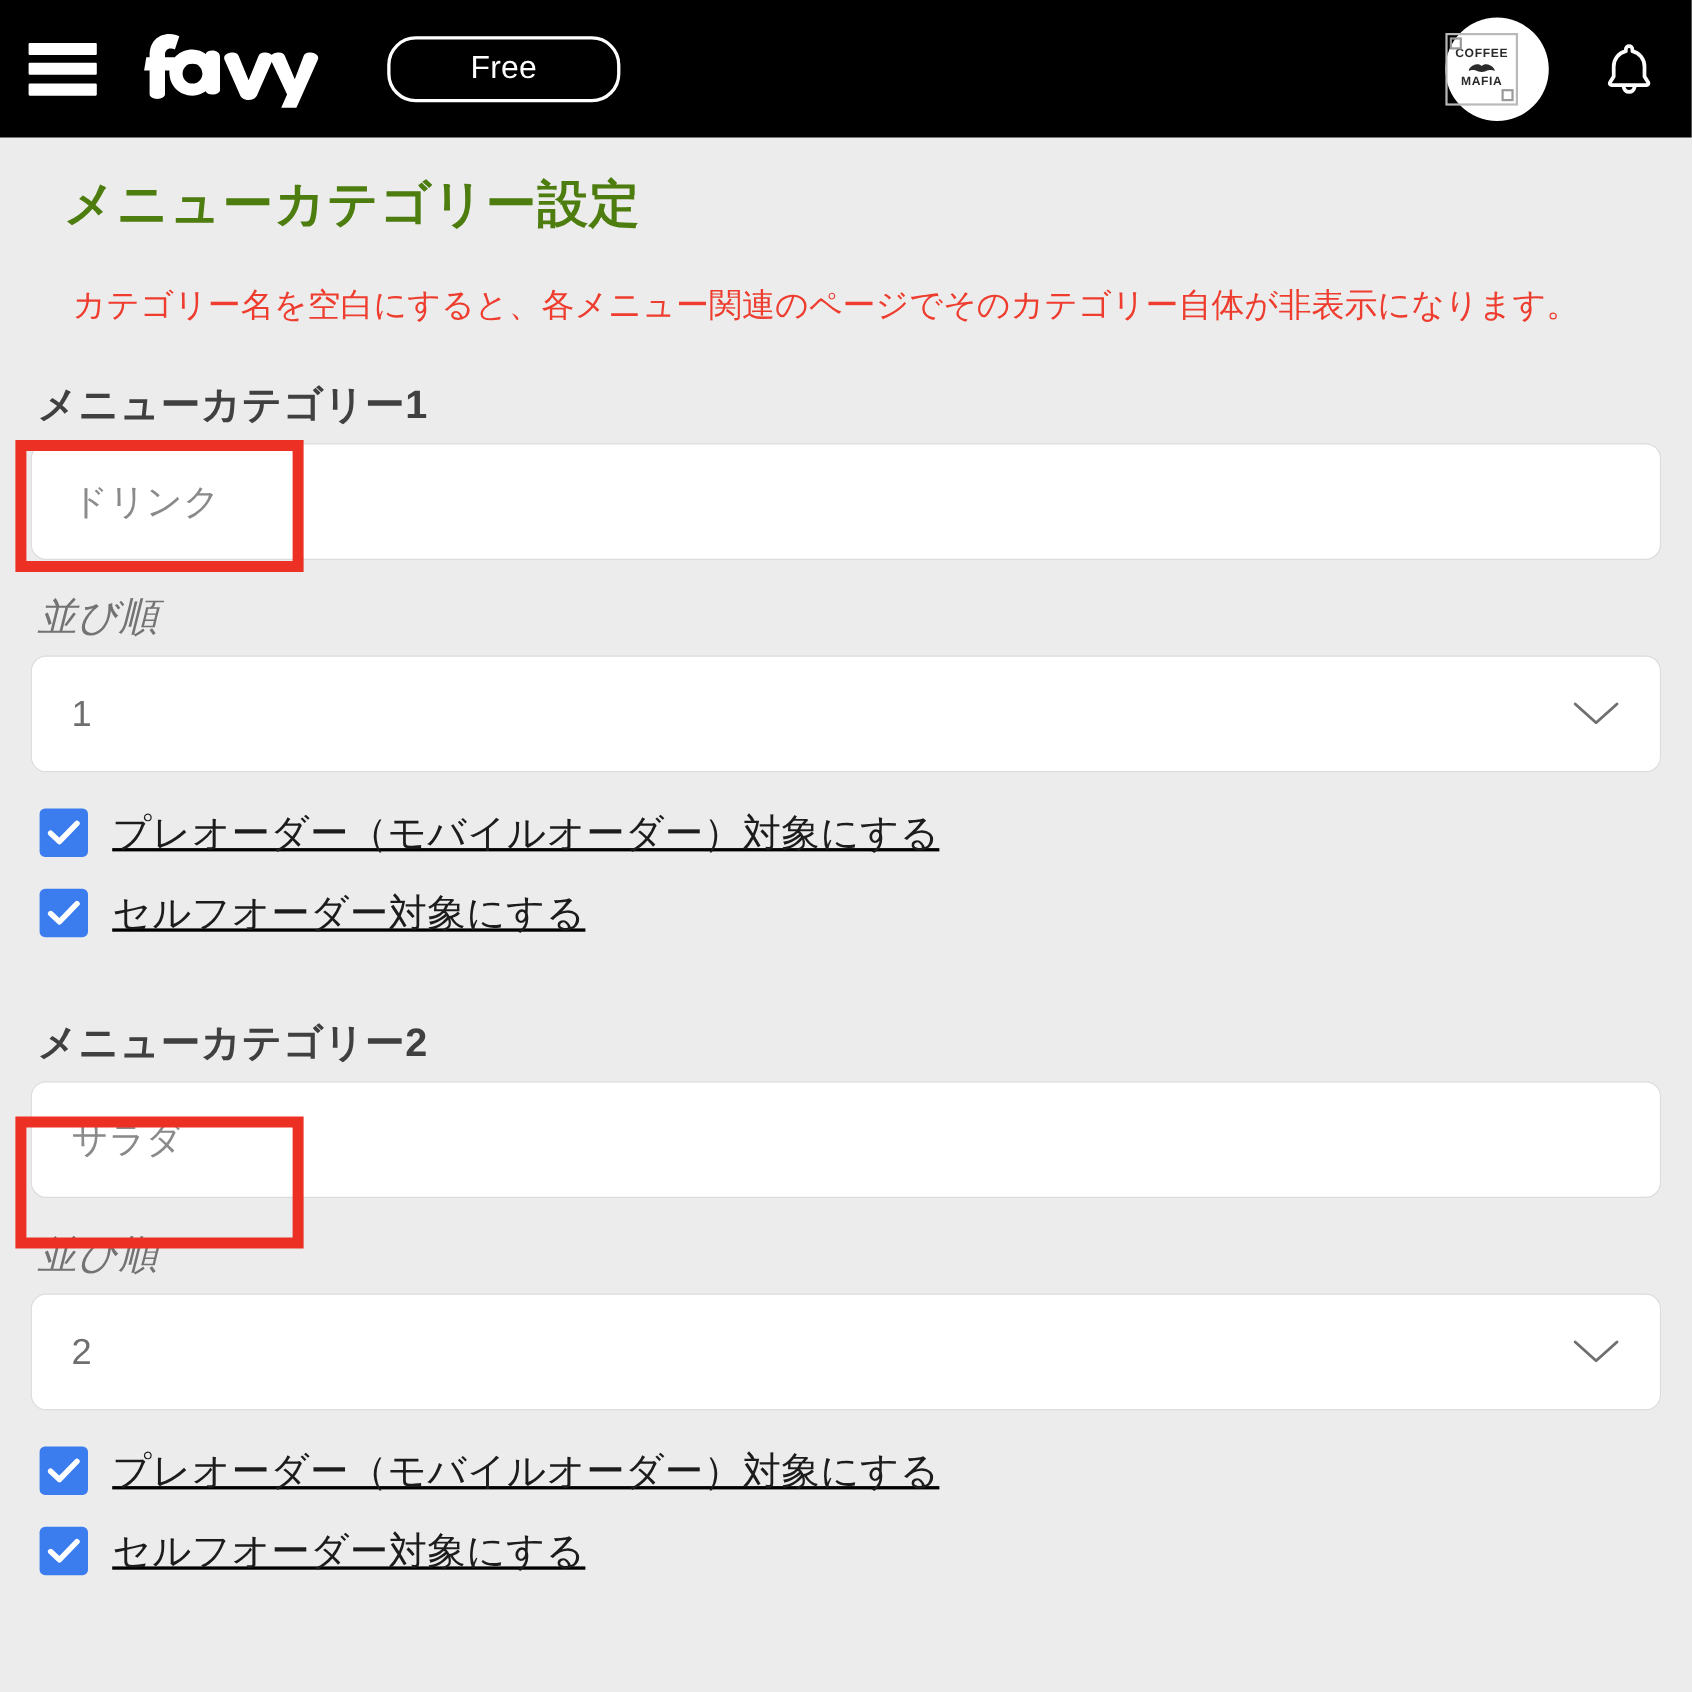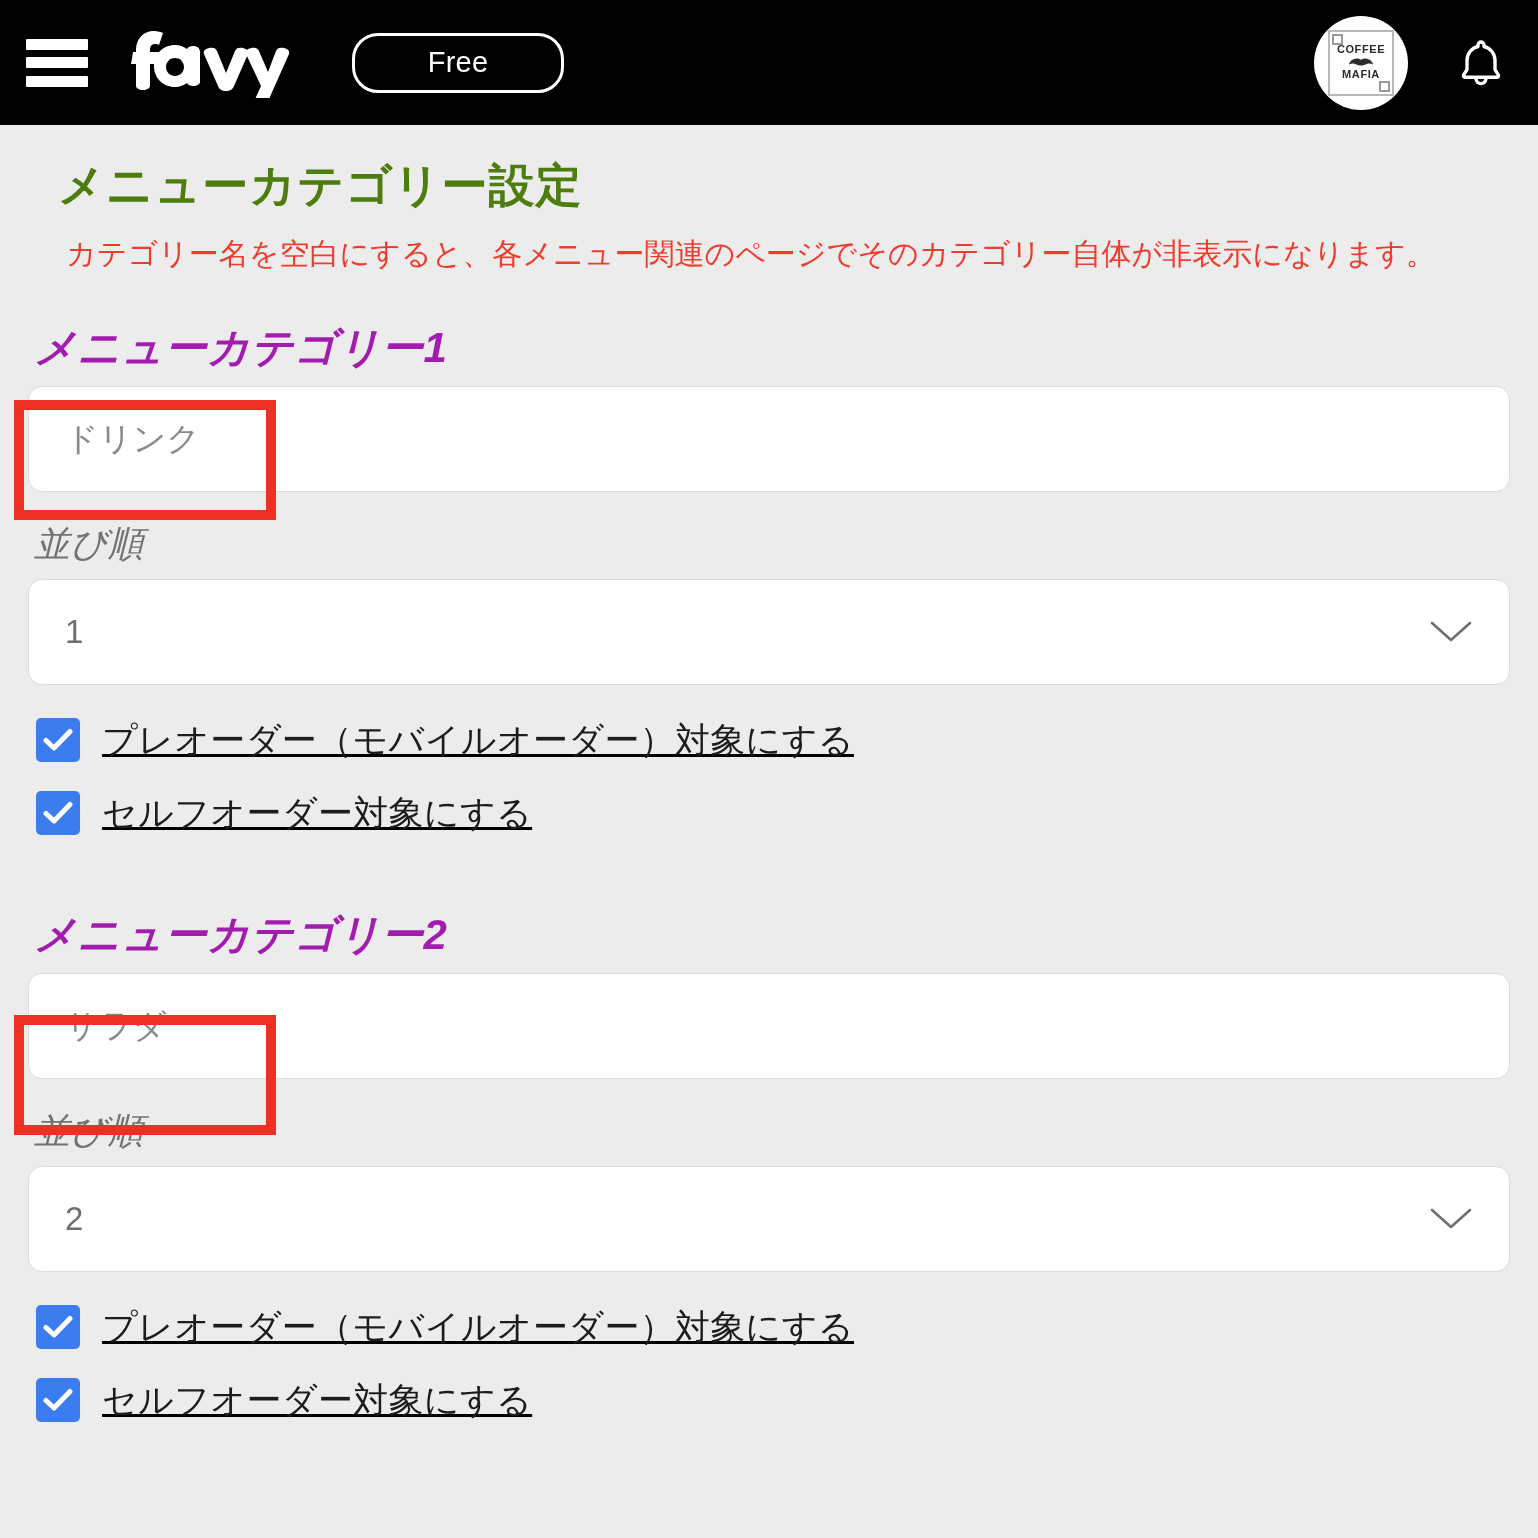--- a/index.html
+++ b/index.html
@@ -77,21 +77,21 @@
   .header-spacer { flex: 1 1 auto; }
 
   .avatar {
     flex: 0 0 auto;
     width: 94px;
     height: 94px;
     border-radius: 50%;
     background: #ffffff;
     display: flex;
     align-items: center;
-    justify-content: center;
+    justify-content: flex-start;
     cursor: pointer;
     margin-right: 46px;
   }
   .avatar-inner {
     width: 66px;
     height: 66px;
     border: 2px solid #b9b9b9;
     display: flex;
     flex-direction: column;
     align-items: center;
@@ -146,33 +146,32 @@
     letter-spacing: 1px;
     padding: 30px 0 0 30px;
   }
 
   .warning {
     color: #EE3D2E;
     font-size: 30px;
     line-height: 1.42;
     padding: 16px 0 0 38px;
   }
-  .warning div { white-space: nowrap; }
+  .warning div { white-space: nowrap; margin-top: 24px; }
 
   .category-block { margin-top: 44px; }
   .category-block.second { margin-top: 70px; }
 
   .field-label {
-    font-size: 42px;
+    font-size: 36px;
     font-weight: bold;
-    color: #a21caf;
+    color: #404040;
     letter-spacing: .5px;
     padding-left: 6px;
     margin-bottom: 10px;
-    font-style: italic;
   }
 
   .sub-label {
     font-size: 36px;
     font-weight: normal;
     color: #737373;
     letter-spacing: .5px;
     padding-left: 6px;
     margin-bottom: 10px;
     font-style: italic;

